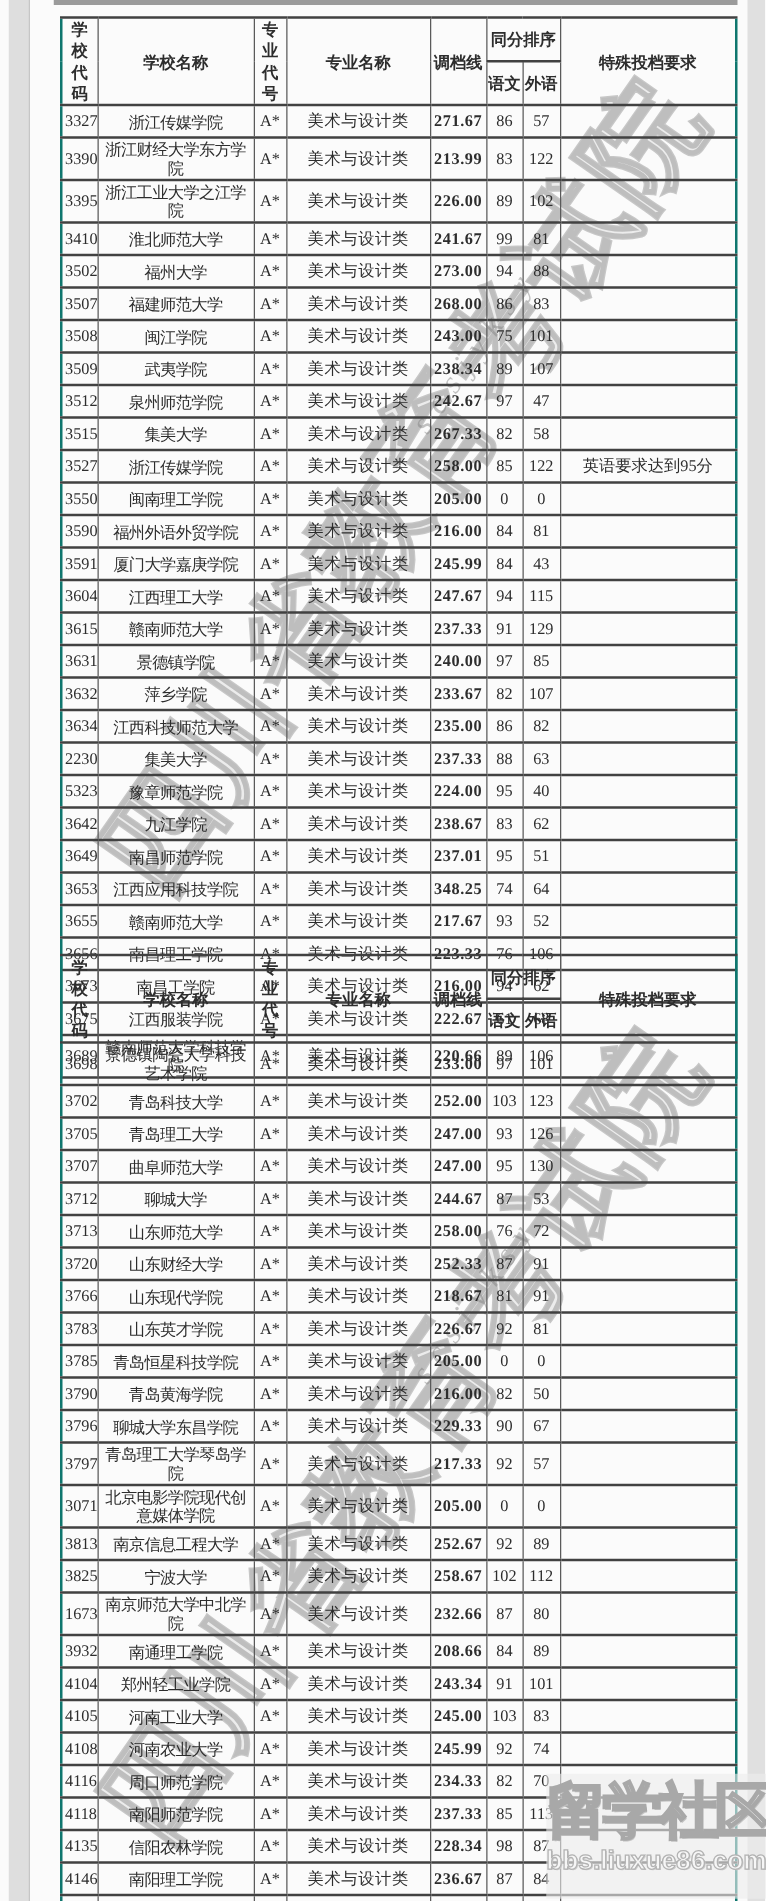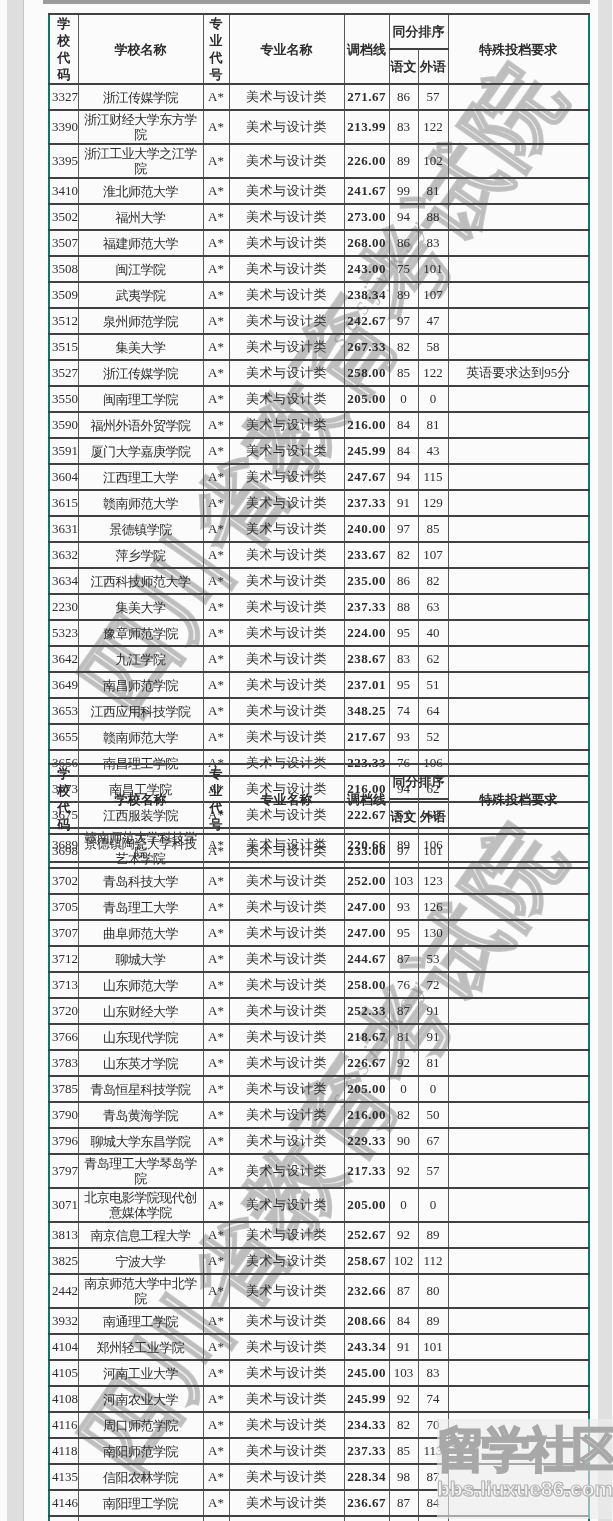--- a/index.html
+++ b/index.html
@@ -613,21 +613,21 @@
           <td class="td-code">3825</td>
           <td class="td-name">宁波大学</td>
           <td class="td-mcode">A*</td>
           <td class="td-mname">美术与设计类</td>
           <td class="td-line">258.67</td>
           <td class="td-score">102</td>
           <td class="td-score">112</td>
           <td class="td-special"></td>
         </tr>
         <tr>
-          <td class="td-code">2442</td>
+          <td class="td-code">1673</td>
           <td class="td-name">南京师范大学中北学院</td>
           <td class="td-mcode">A*</td>
           <td class="td-mname">美术与设计类</td>
           <td class="td-line">232.66</td>
           <td class="td-score">87</td>
           <td class="td-score">80</td>
           <td class="td-special"></td>
         </tr>
         <tr>
           <td class="td-code">3932</td>

